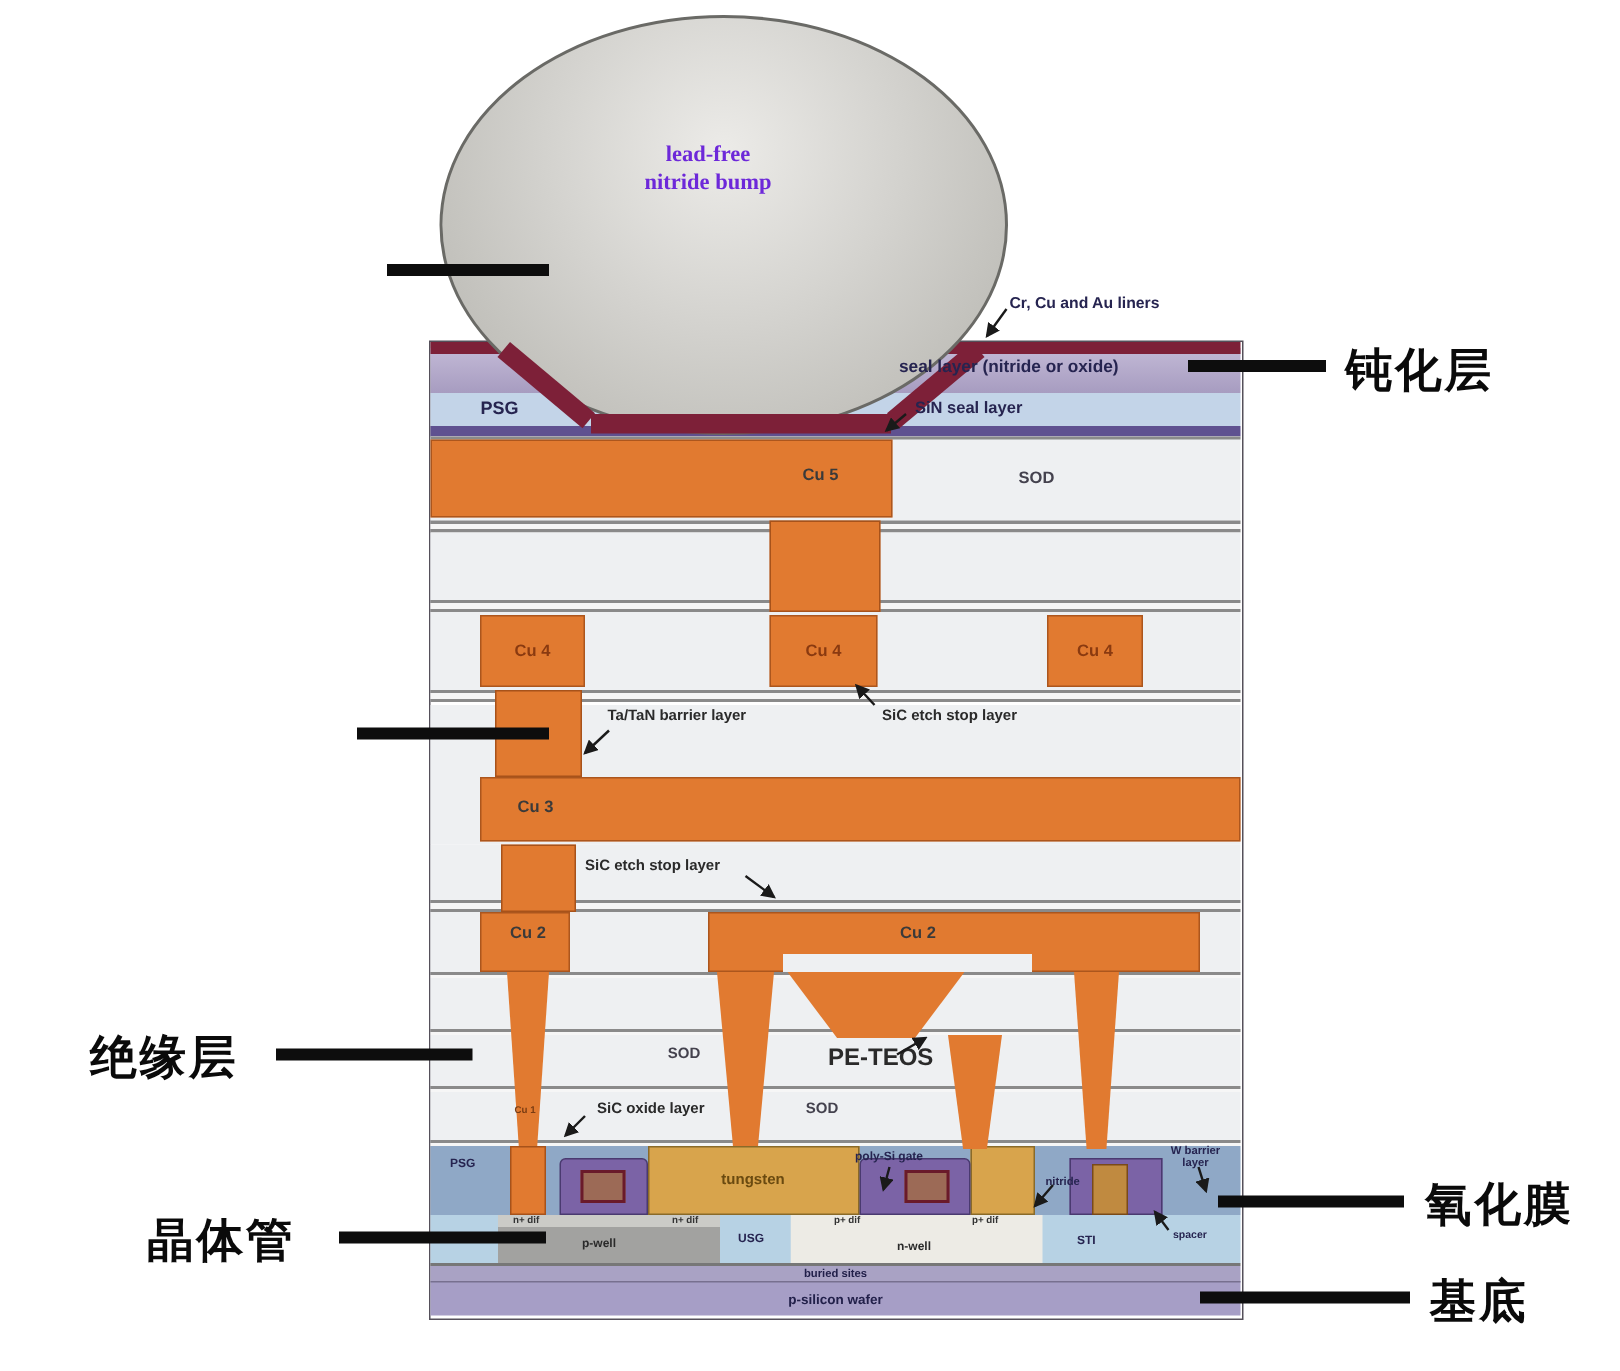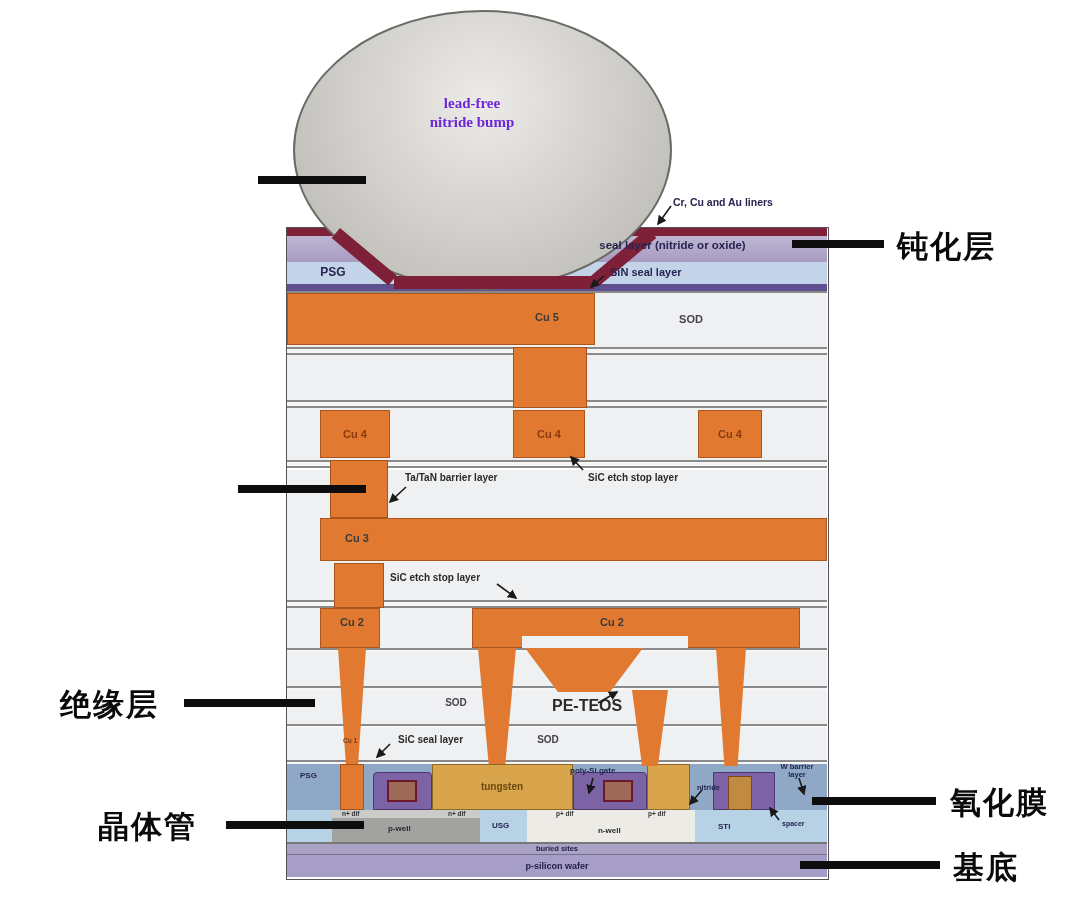--- a/index.html
+++ b/index.html
@@ -122,21 +122,21 @@
   <div class="lbl ctr" style="left:656px;top:313px;width:70px;font-size:11px;color:#44424e;">SOD</div>
   <div class="lbl" style="left:405px;top:472px;font-size:10px;color:#2a2a2a;">Ta/TaN barrier layer</div>
   <div class="lbl" style="left:588px;top:472px;font-size:10px;color:#2a2a2a;">SiC etch stop layer</div>
   <div class="lbl culbl ctr" style="position:absolute;left:327px;top:532px;width:60px;">Cu 3</div>
   <div class="lbl" style="left:390px;top:572px;font-size:10px;color:#2a2a2a;">SiC etch stop layer</div>
   <div class="lbl culbl ctr" style="position:absolute;left:322px;top:616px;width:60px;">Cu 2</div>
   <div class="lbl culbl ctr" style="position:absolute;left:582px;top:616px;width:60px;">Cu 2</div>
   <div class="lbl ctr" style="left:421px;top:697px;width:70px;font-size:10px;color:#44424e;">SOD</div>
   <div class="lbl" style="left:517px;top:697px;font-size:16px;color:#2a2a2a;margin-left:35px;">PE-TEOS</div>
   <div class="lbl" style="left:343px;top:737px;font-size:6.5px;color:#7a3c12;">Cu 1</div>
-  <div class="lbl" style="left:398px;top:734px;font-size:10px;color:#2a2a2a;">SiC seal layer</div>
+  <div class="lbl" style="left:398px;top:734px;font-size:10px;color:#2a2a2a;">SiC oxide layer</div>
   <div class="lbl ctr" style="left:518px;top:734px;width:60px;font-size:10px;color:#44424e;">SOD</div>
   <div class="lbl navy" style="left:300px;top:771px;font-size:8px;">PSG</div>
   <div class="lbl ctr" style="left:452px;top:781px;width:100px;font-size:10px;color:#6a4a10;">tungsten</div>
   <div class="lbl navy" style="left:570px;top:766px;font-size:8px;">poly-Si gate</div>
   <div class="lbl navy" style="left:697px;top:783px;font-size:7.5px;">nitride</div>
   <div class="lbl navy ctr" style="left:770px;top:763px;width:54px;font-size:7.5px;line-height:8px;">
     <div>W barrier</div>
     <div>layer</div>
   </div>
   <div class="lbl navy" style="left:298px;top:821px;font-size:8px;">USG</div>

